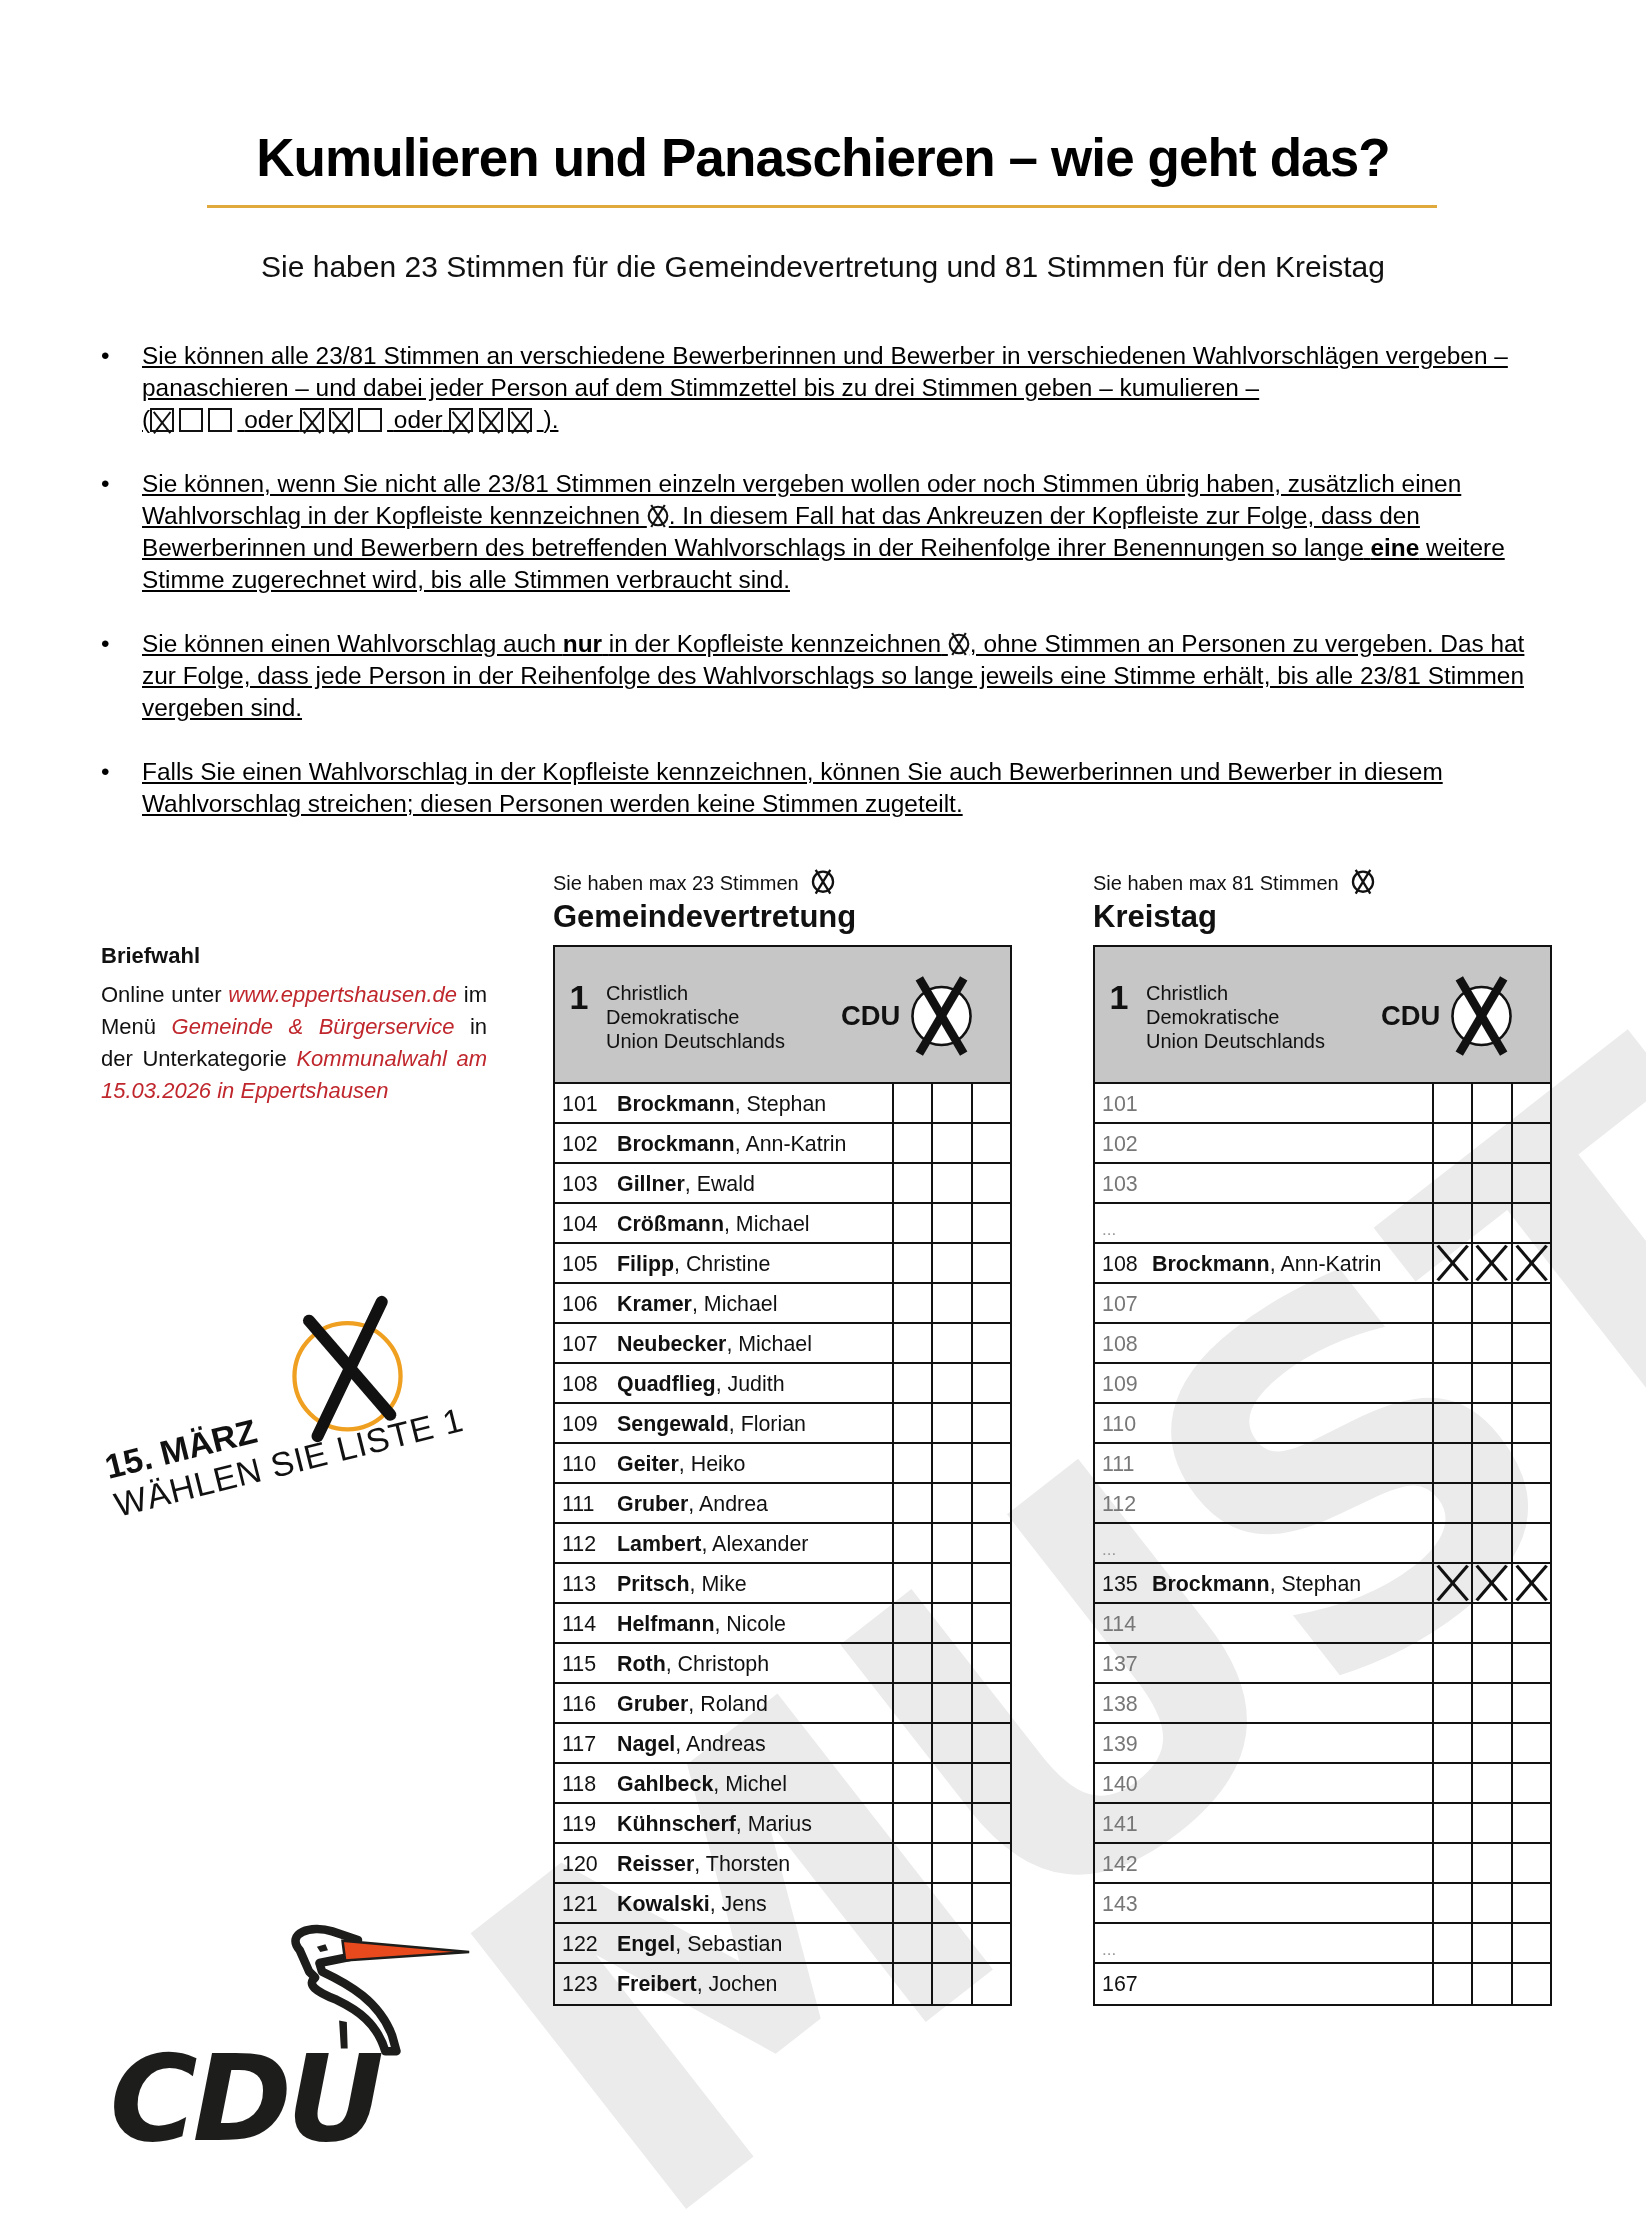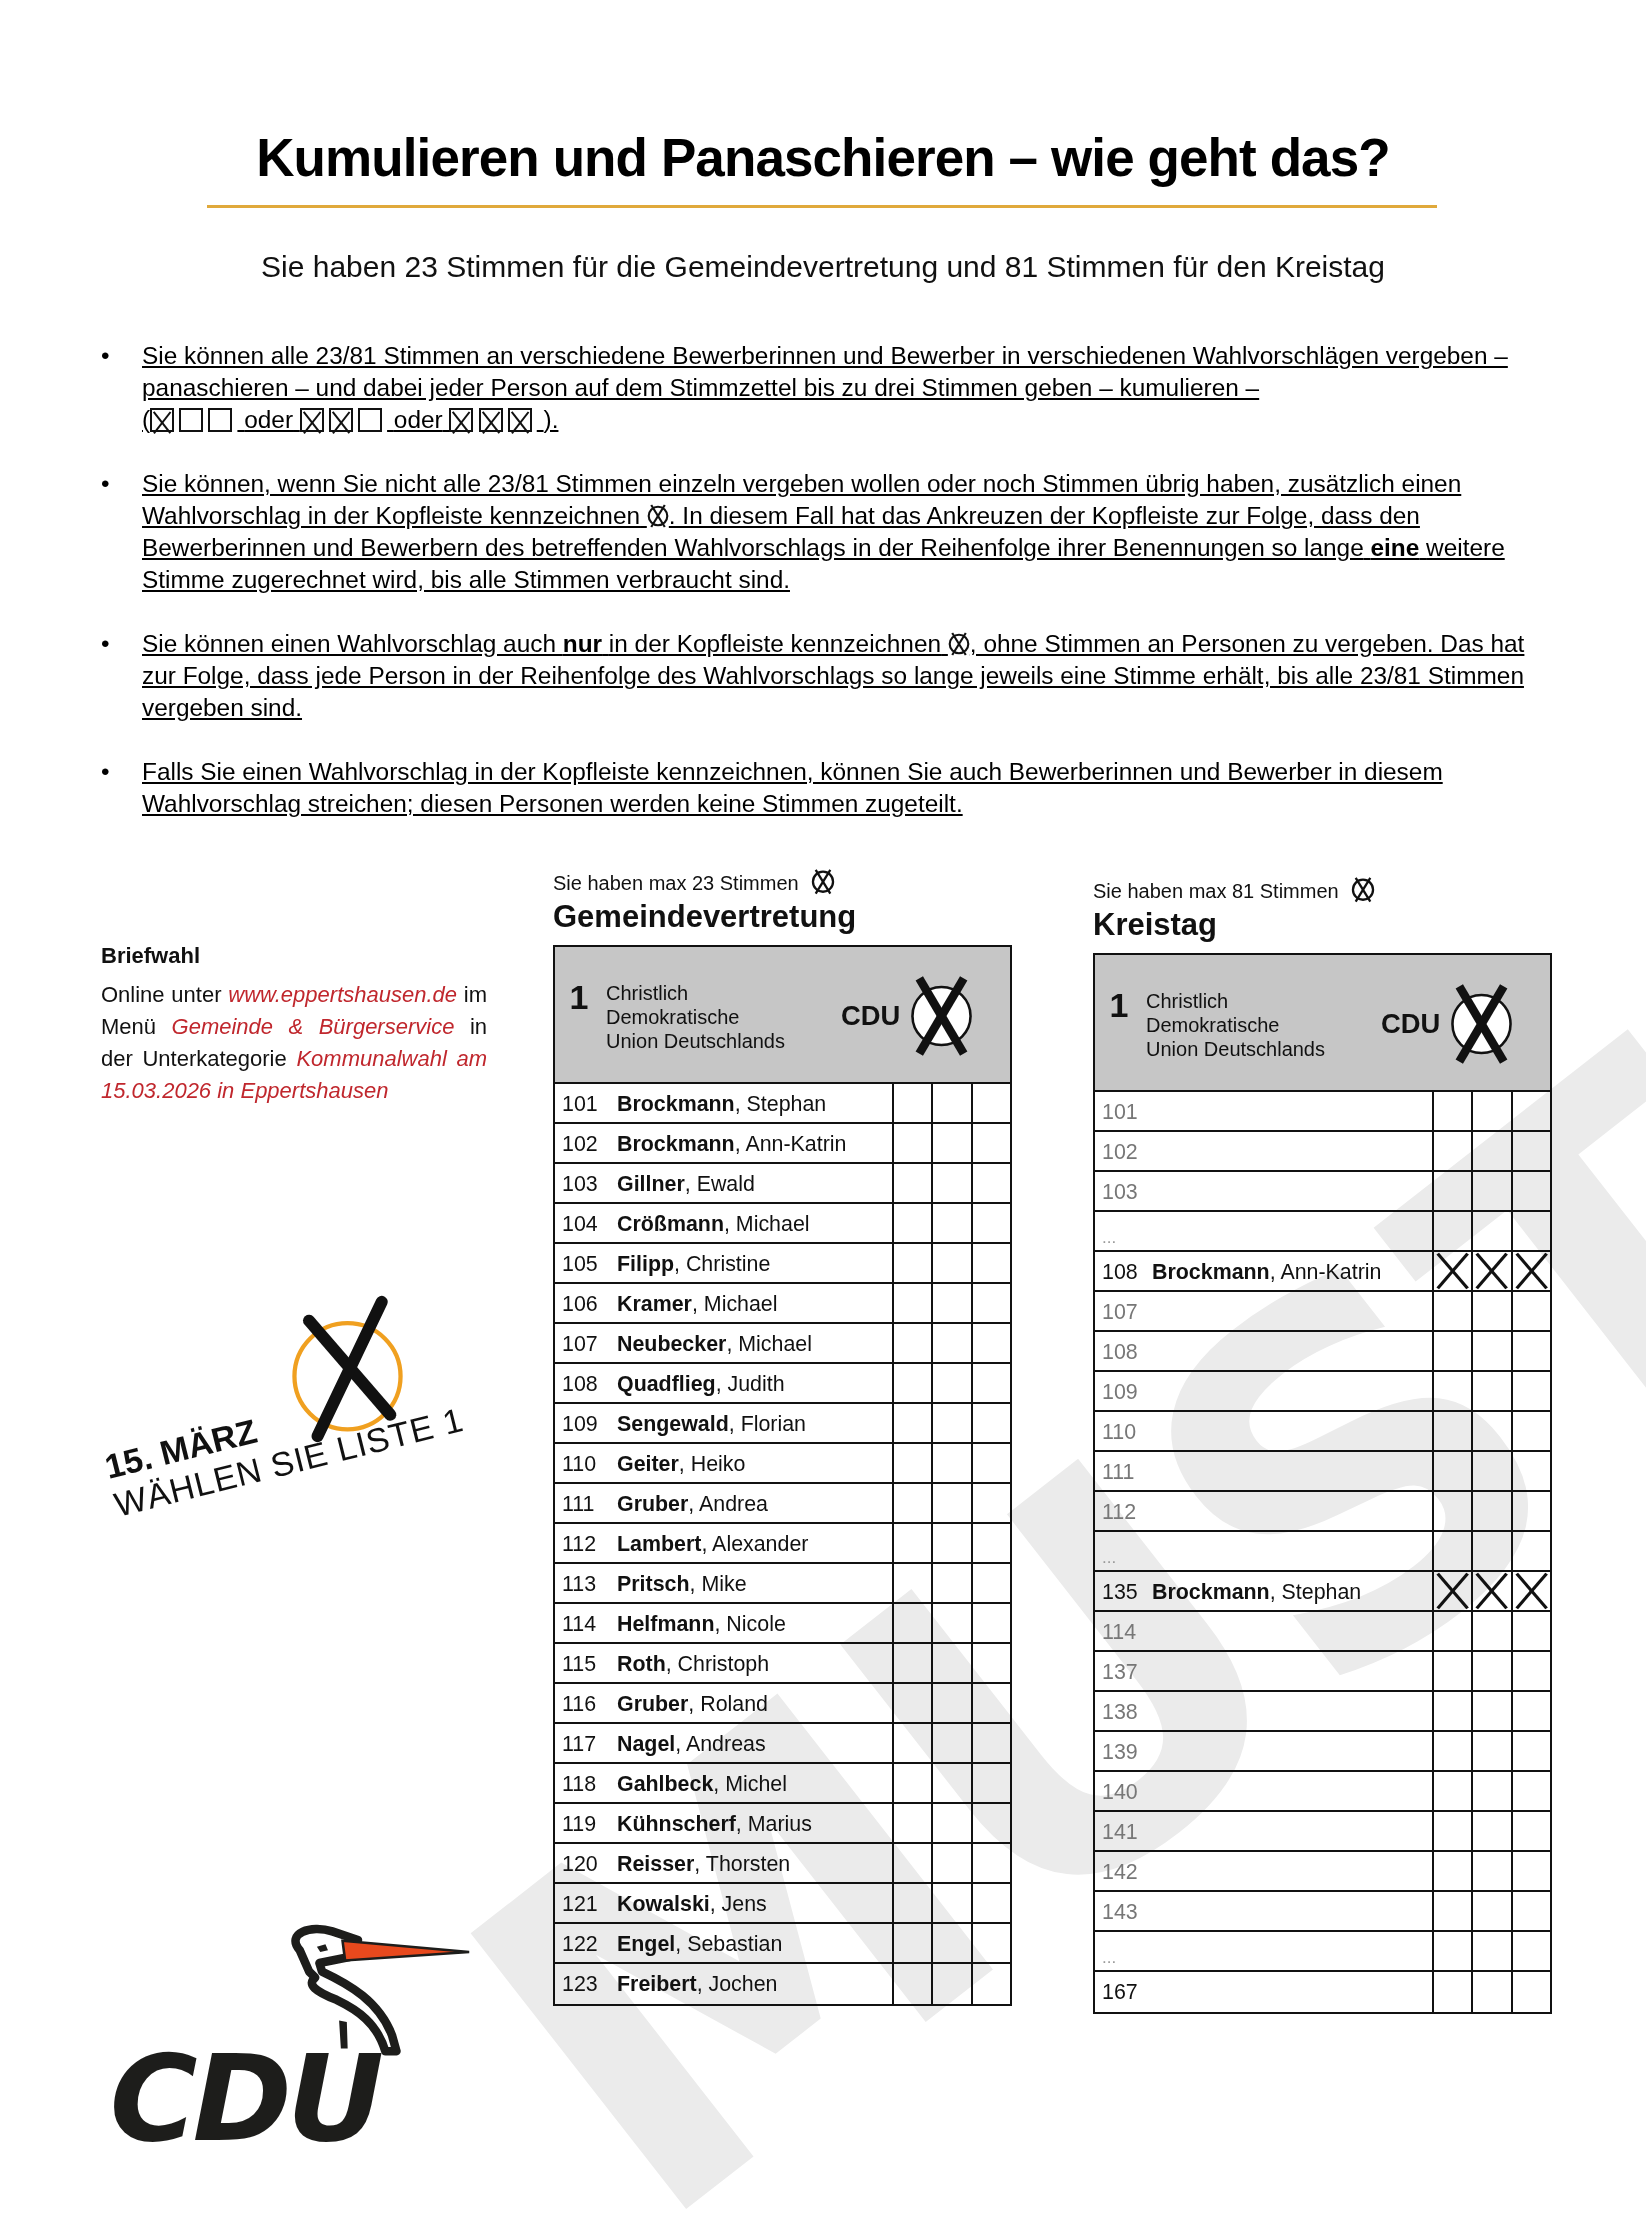--- a/index.html
+++ b/index.html
@@ -29,21 +29,21 @@
 
     .vote-mark { position: absolute; left: 283px; top: 1295px; width: 129px; height: 154px; }
     .slogan { position: absolute; left: 101px; top: 1449px; transform: rotate(-14deg); transform-origin: left top; }
     .slogan .date { font-size: 34px; font-weight: bold; color: #111; display: block; }
     .slogan .call { font-size: 34px; color: #111; display: block; letter-spacing: 0.9px; }
 
     .cdu-logo { position: absolute; left: 101px; top: 1916px; width: 377px; height: 231px; }
 
     .ballot { position: absolute; top: 868px; width: 459px; }
     .ballot.gv { left: 529px; margin-left: 24px; }
-    .ballot.kt { left: 1093px; margin-top: 8px; }
+    .ballot.kt { left: 1093px; }
     .ballot .hint { font-size: 20px; color: #111; height: 31px; }
     .ballot .hint svg { vertical-align: -5.1px; margin-left: 6.9px; }
     .ballot .name { font-size: 31px; font-weight: bold; margin-top: 0; margin-bottom: 10.3px; color: #111; }
     .sheet { border: 2.6px solid #111; box-sizing: border-box; width: 459px; }
     .party { background: #c6c6c6; height: 137px; position: relative; border-bottom: 2.6px solid #111; box-sizing: border-box; }
     .party .num { position: absolute; left: 14.6px; top: 31px; font-size: 34px; font-weight: bold; }
     .party .pname { position: absolute; left: 51px; top: 34px; font-size: 20px; line-height: 24px; color: #111; }
     .party .abbr { position: absolute; left: 286px; top: 53px; font-size: 27.4px; font-weight: bold; }
     .party .pmark { position: absolute; left: 352px; top: 27.4px; width: 69px; height: 82px; }
     .row { display: flex; height: 40px; border-bottom: 2.1px solid #111; box-sizing: border-box; }

